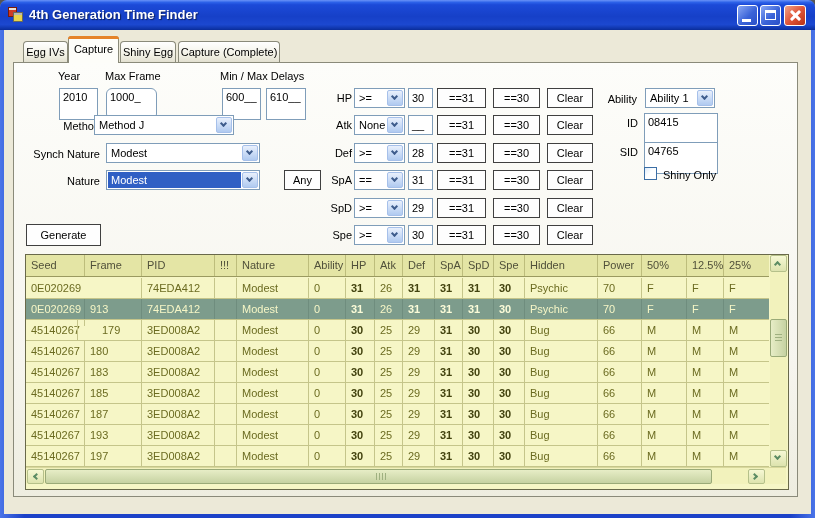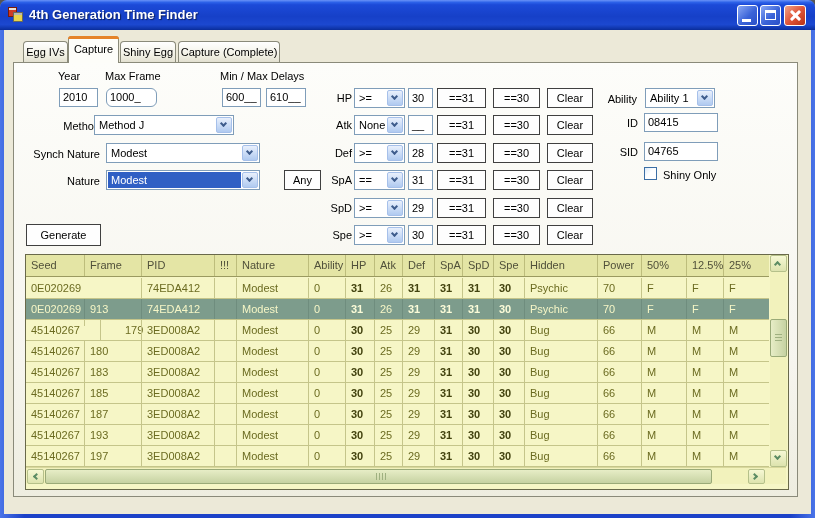--- a/index.html
+++ b/index.html
@@ -47,21 +47,21 @@
   .tab.active::before { content:""; position:absolute; left:-1px; top:-1px; right:-1px; height:3px;
     background:#e5832a; border-radius:3px 3px 0 0; }
 
   .tabpage { position:absolute; left:9px; top:32px; width:785px; height:435px;
     border:1px solid #8a8a7a; z-index:2;
     background:linear-gradient(180deg,#fdfdfa 0%,#f6f5ee 70%,#eeede0 100%); }
 
   
   .lbl { position:absolute; font-size:11px; color:#000; line-height:13px; white-space:nowrap; }
   .r { text-align:right; }
-  .textbox { position:absolute; height:19px; border:1px solid #7f9db9; background:#fff;
+  .textbox { position:absolute; height:32px; border:1px solid #7f9db9; background:#fff;
     font-size:11px; line-height:17px; padding-left:3px; white-space:nowrap; overflow:hidden; color:#000; }
   .btn { position:absolute; height:20px; border:1px solid #404040; background:#fefefe;
     font-size:11px; line-height:18px; text-align:center; color:#000; }
   .combo { position:absolute; height:20px; border:1px solid #7f9db9; background:#fff; }
   .combo-text { position:absolute; left:1px; top:1px; right:18px; bottom:1px;
     font-size:11px; line-height:16px; padding-left:3px; white-space:nowrap; overflow:hidden; color:#000; }
   .combo.sel .combo-text { background:#2f5fc4; color:#fff; }
   .combo-btn { position:absolute; right:1px; top:1px; bottom:1px; width:16px; border-radius:2px;
     background:linear-gradient(180deg,#e9f0fc 0%,#cfdff7 45%,#b0caf0 100%);
     border:1px solid #a6c0ea; }
@@ -317,21 +317,21 @@
               <span class="gc b" style="left: 436px; width: 31px;">31</span>
               <span class="gc b" style="left: 467px; width: 31px;">30</span>
               <span class="gc" style="left: 498px; width: 73px;">Psychic</span>
               <span class="gc" style="left: 571px; width: 44px;">70</span>
               <span class="gc" style="left: 615px; width: 45px;">F</span>
               <span class="gc" style="left: 660px; width: 37px;">F</span>
               <span class="gc" style="left: 697px; width: 46px;">F</span>
             </div>
             <div class="grid-row" style="top: 65px;">
               <span class="gc first" style="left: 0px; width: 58px;">45140267</span>
-              <span class="gc" style="left: 74px; width: 57px; padding-left: 24px;">179</span>
+              <span class="gc" style="left: 51px; width: 57px; padding-left: 24px;">179</span>
               <span class="gc" style="left: 115px; width: 73px;">3ED008A2</span>
               <span class="gc" style="left: 188px; width: 22px;"></span>
               <span class="gc" style="left: 210px; width: 72px;">Modest</span>
               <span class="gc" style="left: 282px; width: 37px;">0</span>
               <span class="gc b" style="left: 319px; width: 29px;">30</span>
               <span class="gc" style="left: 348px; width: 28px;">25</span>
               <span class="gc" style="left: 376px; width: 32px;">29</span>
               <span class="gc b" style="left: 408px; width: 28px;">31</span>
               <span class="gc b" style="left: 436px; width: 31px;">30</span>
               <span class="gc b" style="left: 467px; width: 31px;">30</span>

